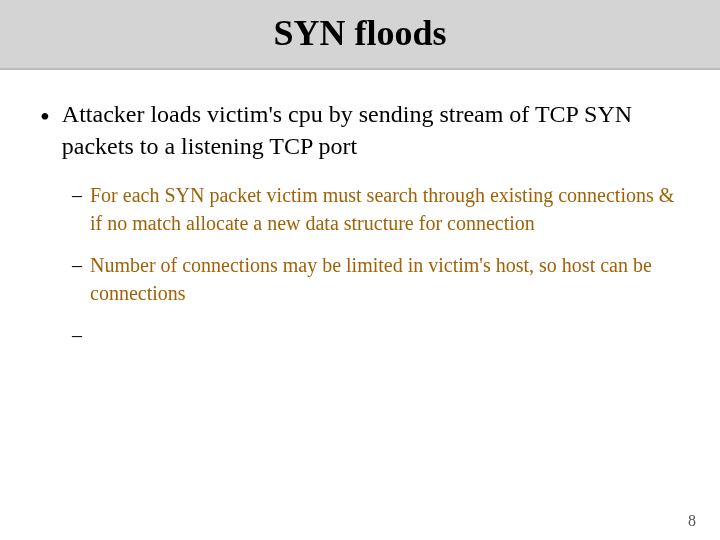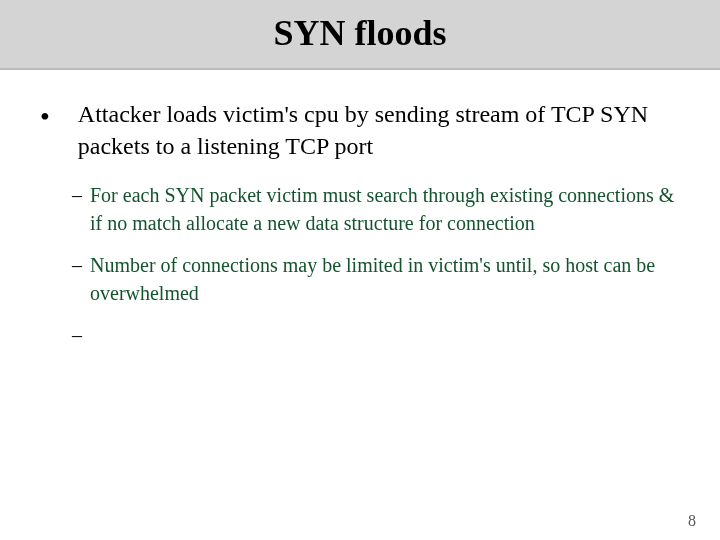--- a/index.html
+++ b/index.html
@@ -59,21 +59,20 @@
       line-height: 1.2;
       margin-right: 12px;
       flex-shrink: 0;
       margin-top: 2px;
     }
 
     .main-bullet-text {
       font-size: 24px;
       line-height: 1.35;
       color: #000000;
-      margin-left: 16px;
     }
 
     .sub-bullets {
       padding-left: 32px;
       display: flex;
       flex-direction: column;
       gap: 14px;
     }
 
     .sub-bullet {
@@ -85,21 +84,21 @@
     .sub-bullet-dash {
       font-size: 20px;
       line-height: 1.4;
       flex-shrink: 0;
       color: #000000;
     }
 
     .sub-bullet-text {
       font-size: 20px;
       line-height: 1.4;
-      color: #14532d;
+      color: #a16207;
     }
 
     .slide-footer {
       position: absolute;
       bottom: 10px;
       right: 24px;
       font-size: 16px;
       color: #555555;
     }
   </style>
@@ -121,21 +120,21 @@
 
     <div class="sub-bullets">
 
       <div class="sub-bullet">
         <span class="sub-bullet-dash">–</span>
         <span class="sub-bullet-text">For each SYN packet victim must search through existing connections &amp; if no match allocate a new data structure for connection</span>
       </div>
 
       <div class="sub-bullet">
         <span class="sub-bullet-dash">–</span>
-        <span class="sub-bullet-text">Number of connections may be limited in victim's until, so host can be overwhelmed</span>
+        <span class="sub-bullet-text">Number of connections may be limited in victim's host, so host can be connections</span>
       </div>
 
       <div class="sub-bullet">
         <span class="sub-bullet-dash">–</span>
       </div>
 
     </div>
 
   </div>
 

